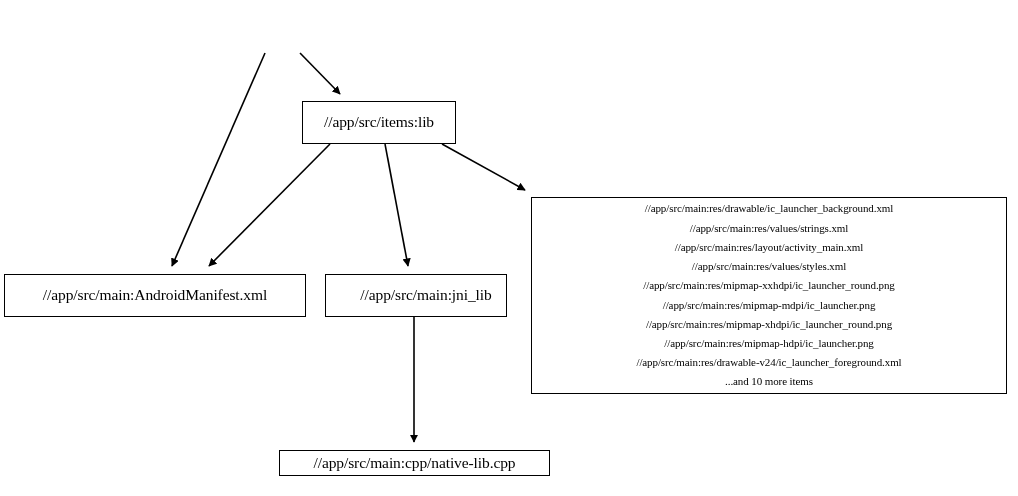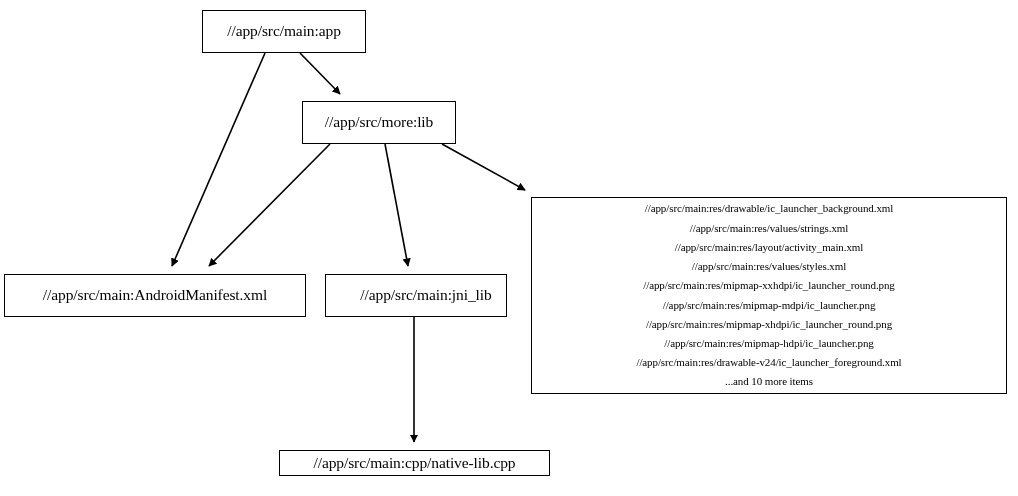--- a/index.html
+++ b/index.html
@@ -91,26 +91,23 @@
 
     <g>
       <path d="M 442 144 L 525 190" stroke="#000000" stroke-width="1.6" fill="none" marker-end="url(#arrowhead)"></path>
     </g>
 
     <g>
       <path d="M 414 317 L 414 442" stroke="#000000" stroke-width="1.6" fill="none" marker-end="url(#arrowhead)"></path>
     </g>
   </svg>
 
-  <div class="node" id="node-app">
-    <span class="node-label">//app/src/main:app</span>
-  </div>
 
   <div class="node" id="node-lib">
-    <span class="node-label">//app/src/more:lib</span>
+    <span class="node-label">//app/src/items:lib</span>
   </div>
 
   <div class="node" id="node-manifest">
     <span class="node-label">//app/src/main:AndroidManifest.xml</span>
   </div>
 
   <div class="node" id="node-jnilib">
     <span class="node-label">//app/src/main:jni_lib</span>
   </div>
 

